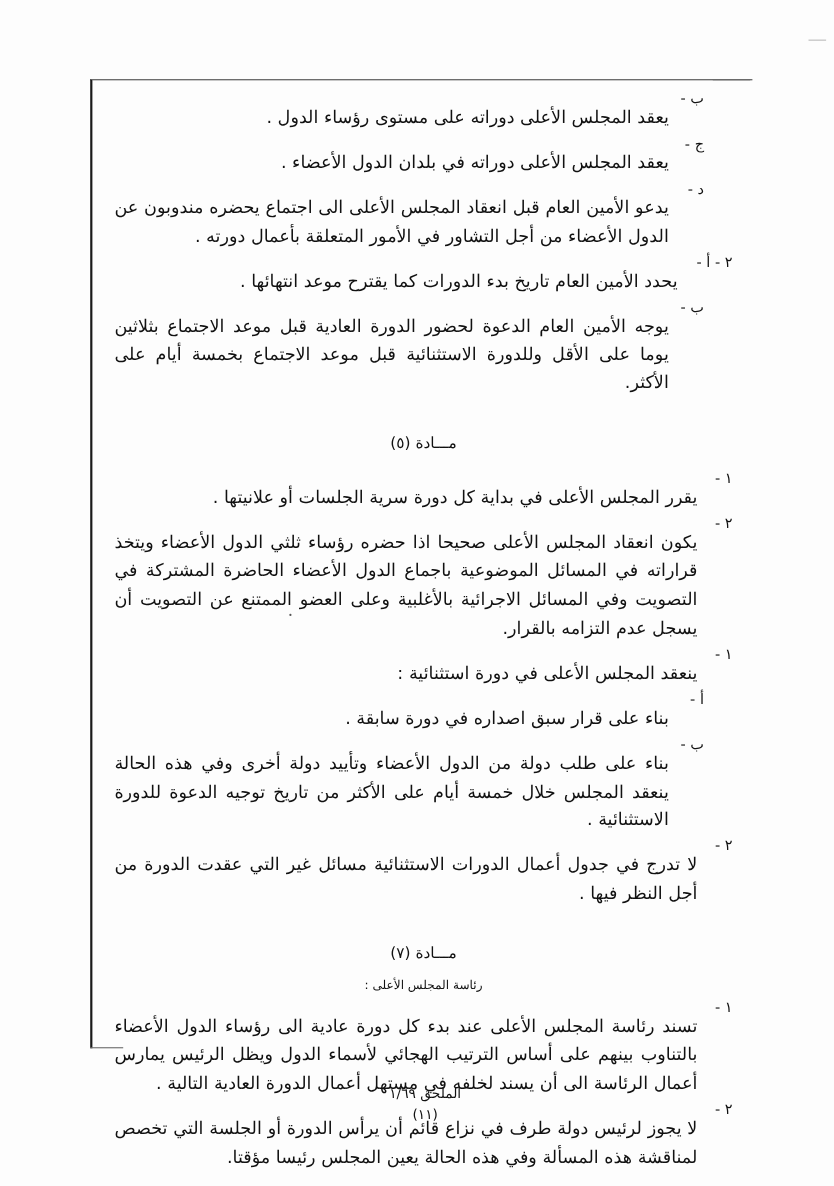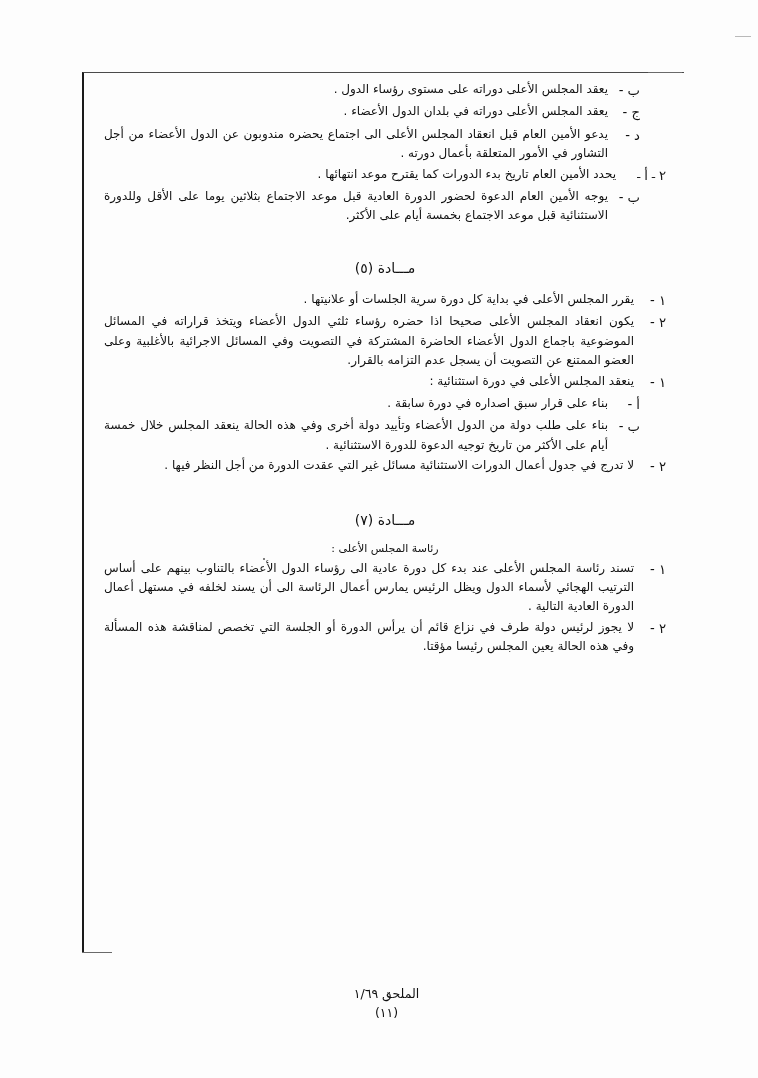--- a/index.html
+++ b/index.html
@@ -74,27 +74,28 @@
     margin-bottom: 1px;
   }
   .item .marker {
     flex: 0 0 auto;
     font-size: 13.2px;
     line-height: 1.62;
     white-space: nowrap;
     min-width: 26px;
     text-align: right;
   }
-  .item .marker.wide { min-width: 44px; font-family: Liberation Serif, serif; }
+  .item .marker.wide { min-width: 44px; }
   .item .body {
     flex: 1 1 auto;
-    font-size: 12px;
+    font-size: 16px;
     line-height: 1.62;
     text-align: justify;
     text-align-last: right;
+    margin-top: 14px;
   }
   .item .body.center-ish { text-align: left; }
 
   .indent-1 { margin-right: 26px; }
 
   .heading {
     text-align: center;
     font-size: 14px;
     margin: 34px 0 14px 0;
     letter-spacing: 1px;

